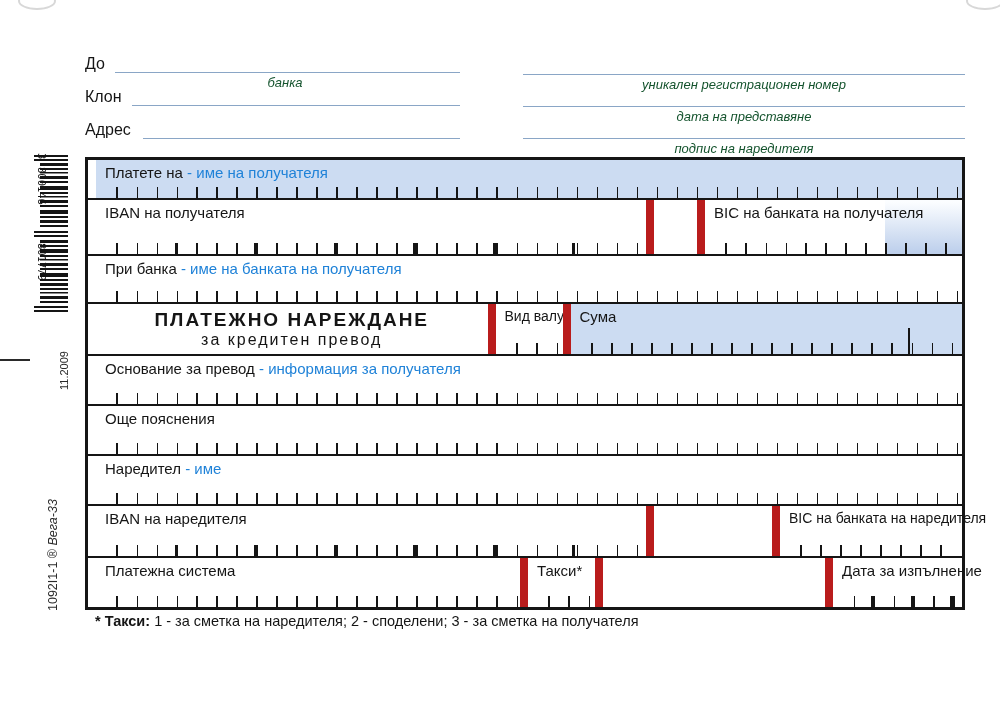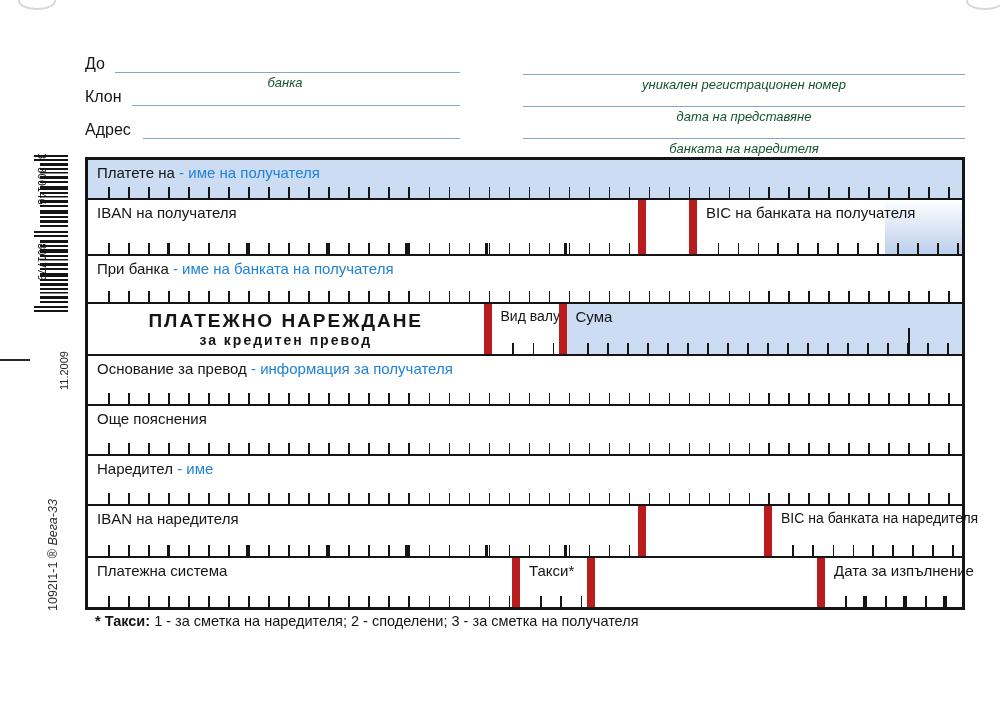--- a/index.html
+++ b/index.html
@@ -6,41 +6,41 @@
   #page{position:relative;width:1000px;height:721px;background:#fff;overflow:hidden;
         font-family:"Liberation Sans","DejaVu Sans",sans-serif;color:#151515;}
   .abs{position:absolute;}
   
   .hlabel{font-size:16px;color:#151515;white-space:nowrap;}
   .hline{border-bottom:1.6px solid #8aa6c6;height:0;}
   .hhint{font-size:13px;font-style:italic;color:#14532d;text-align:center;white-space:nowrap;}
   
   #form{position:absolute;left:85px;top:157px;width:880px;height:453px;
         border:3px solid #151515;box-sizing:border-box;display:flex;flex-direction:column;}
-  .row{position:relative;display:flex;border-top:2px solid #151515;box-sizing:content-box;}
+  .row{position:relative;display:flex;border-top:2px solid #151515;box-sizing:content-box;padding-left:8px;}
   .row.first{border-top:none;}
   .cell{position:relative;box-sizing:border-box;height:100%;}
   .vsep{border-left:8px solid #b91c1c;}
   .lbl{position:absolute;left:9px;top:4px;font-size:15px;white-space:nowrap;color:#151515;}
   .hint{color:#1f82d8;}
   .bluefill{background:#ccdcf2;}
   .ticks{position:absolute;left:2px;right:2px;bottom:0;height:11px;
     background-image:repeating-linear-gradient(90deg,transparent 0,transparent 18.5px,#151515 18.5px,#151515 20px);}
   .ticks.b4{background-image:
     repeating-linear-gradient(90deg,transparent 0,transparent 18.5px,#151515 18.5px,#151515 20px),
     repeating-linear-gradient(90deg,transparent 0,transparent 76.5px,#151515 76.5px,#151515 79.5px);}
   .ticks.b2{background-image:
     repeating-linear-gradient(90deg,transparent 0,transparent 18.5px,#151515 18.5px,#151515 20px),
     repeating-linear-gradient(90deg,transparent 0,transparent 36.5px,#151515 36.5px,#151515 39.5px);}
   .shade{position:absolute;right:0;top:0;bottom:0;width:77px;
          background:linear-gradient(180deg,#fbfdff 4%,#bed0ec 96%);}
   .talltick{position:absolute;right:52px;bottom:0;width:2.5px;height:26px;background:#151515;}
   .titlebox{flex:1;display:flex;flex-direction:column;align-items:center;justify-content:center;text-align:right;}
   .t1{font-size:19px;font-weight:bold;letter-spacing:2px;}
-  .t2{font-size:14px;font-weight:bold;letter-spacing:2px;}
+  .t2{font-size:16px;font-weight:normal;letter-spacing:2px;}
   
   #note{position:absolute;left:95px;top:613px;font-size:14.5px;}
   #note b{font-weight:bold;}
   
   .vtext{position:absolute;transform:rotate(-90deg);transform-origin:left top;white-space:nowrap;color:#2a2a2a;}
   #regline{position:absolute;left:0;top:359px;width:30px;height:2px;background:#2a2a2a;}
   .corner{position:absolute;top:-8px;width:34px;height:14px;border:2px solid #d8d8d8;border-radius:50%;}
   .bartext{font-size:10.5px;fill:#151515;font-family:"DejaVu Sans Mono","Liberation Mono",monospace;}
 </style>
 </head>
@@ -61,21 +61,21 @@
   <div class="abs hlabel" style="left:85px;top:121px;">Адрес</div>
   <div class="abs hline" style="left:143px;top:138px;width:317px;"></div>
 
   <div class="abs hline" style="left:523px;top:74px;width:442px;"></div>
   <div class="abs hhint" style="left:523px;top:77px;width:442px;">уникален регистрационен номер</div>
 
   <div class="abs hline" style="left:523px;top:106px;width:442px;"></div>
   <div class="abs hhint" style="left:523px;top:109px;width:442px;">дата на представяне</div>
 
   <div class="abs hline" style="left:523px;top:138px;width:442px;"></div>
-  <div class="abs hhint" style="left:523px;top:141px;width:442px;">банката на наредителя</div>
+  <div class="abs hhint" style="left:523px;top:141px;width:442px;">подпис на наредителя</div>
 
   <svg class="abs" style="left:26px;top:153px;" width="50" height="170">
     <g fill="#151515">
       <rect x="8" y="2" width="34" height="2"></rect>
         <rect x="8" y="6" width="34" height="2"></rect>
       <rect x="14" y="10" width="28" height="3"></rect>
         <rect x="14" y="15" width="28" height="2"></rect>
       <rect x="14" y="19" width="28" height="1.5"></rect>
         <rect x="14" y="23" width="28" height="3"></rect>
       <rect x="14" y="28" width="28" height="2"></rect>

